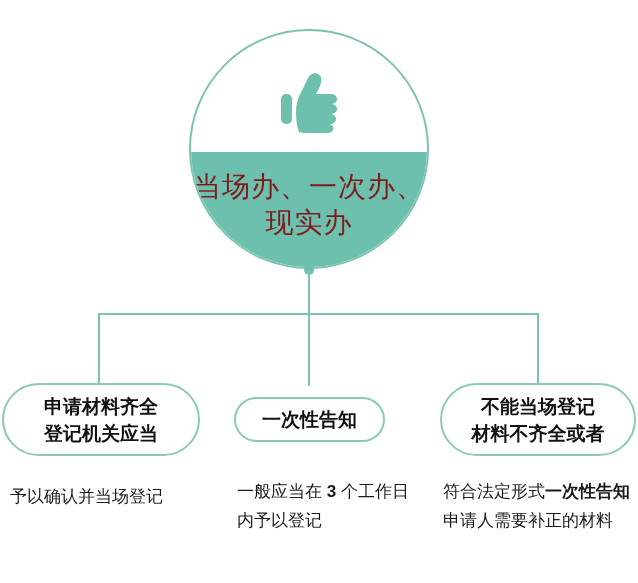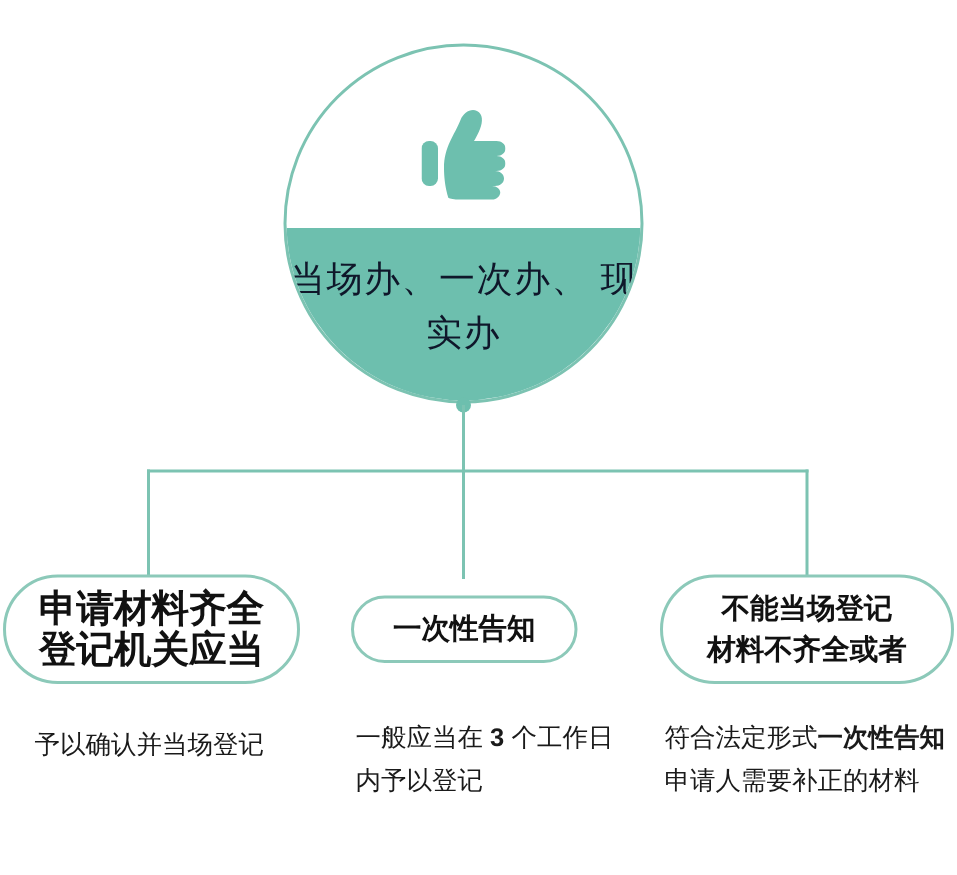--- a/index.html
+++ b/index.html
@@ -48,22 +48,22 @@
     display: flex;
     align-items: center;
     justify-content: center;
   }
   .hero-label {
     position: absolute;
     left: 0;
     right: 0;
     top: 138px;
     text-align: center;
-    color: #0f172a;
-    font-size: 24px;
+    color: #7f1d1d;
+    font-size: 28px;
     line-height: 36px;
     letter-spacing: 1px;
     font-weight: 400;
   }
 
   
   .conn-dot {
     position: absolute;
     left: 304px;
     top: 265px;
@@ -117,21 +117,21 @@
     justify-content: center;
     text-align: center;
     color: #111111;
     font-weight: 700;
   }
   .pill-left {
     left: 2px;
     top: 383px;
     width: 198px;
     height: 73px;
-    font-size: 25px;
+    font-size: 19px;
     line-height: 27px;
   }
   .pill-mid {
     left: 234px;
     top: 397px;
     width: 151px;
     height: 45px;
     font-size: 19px;
     line-height: 26px;
   }
@@ -147,21 +147,21 @@
 
   
   .caption {
     position: absolute;
     color: #1a1a1a;
     font-size: 17px;
     line-height: 29px;
     font-weight: 400;
     white-space: pre-line;
   }
-  .cap-1 { left: 10px; top: 482px; width: 210px; margin-left: 13px; }
+  .cap-1 { left: 10px; top: 482px; width: 210px; }
   .cap-2 { left: 237px; top: 477px; width: 185px; }
   .cap-3 { left: 443px; top: 477px; width: 195px; }
   .cap-3 b { font-weight: 700; }
 </style>
 </head>
 <body>
 
 <div id="canvas">
 
   <div class="hero-circle">

